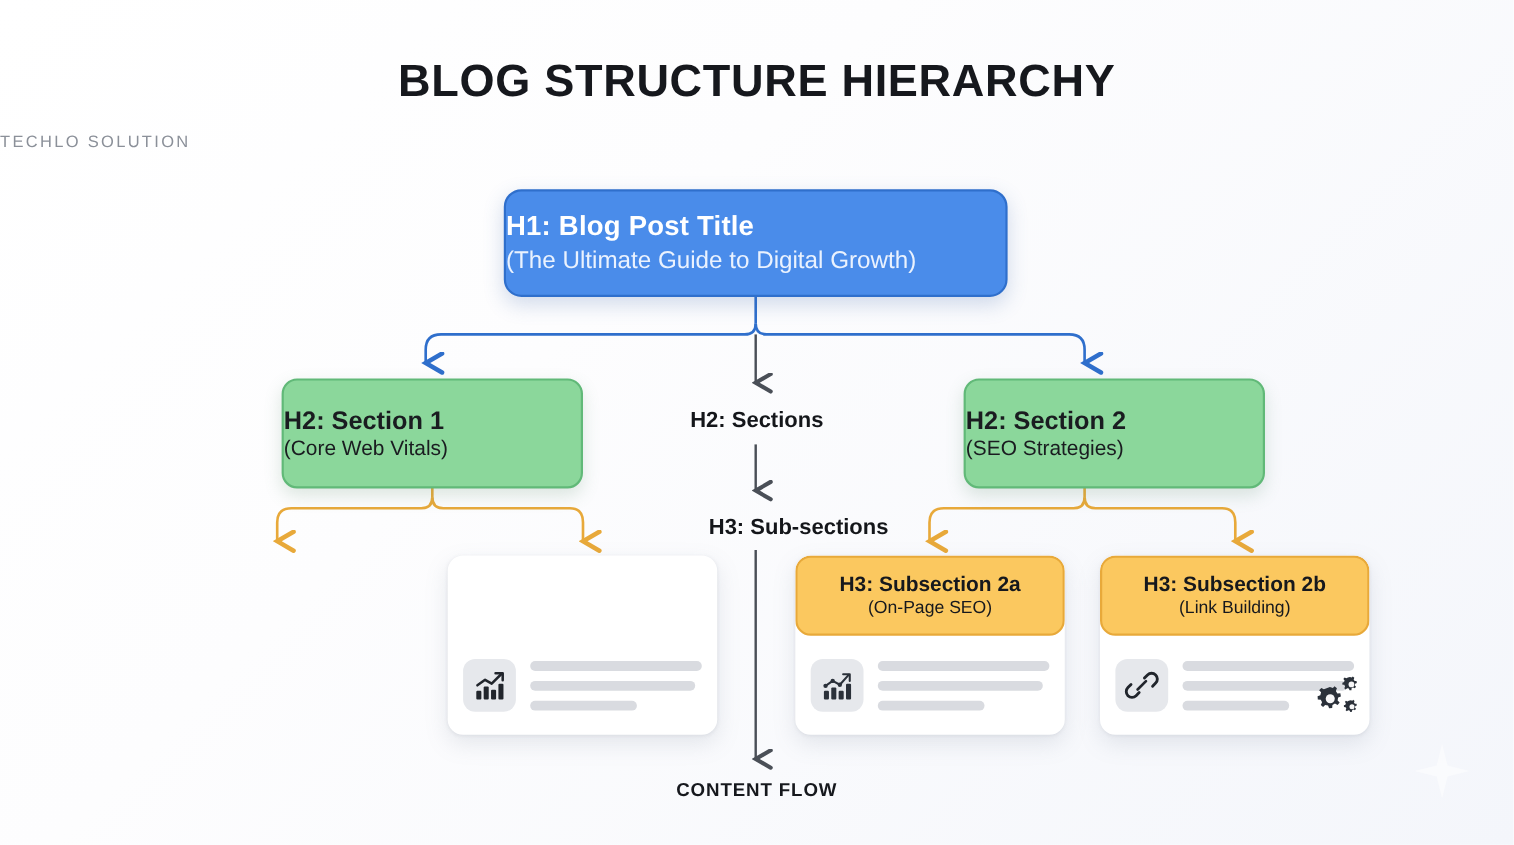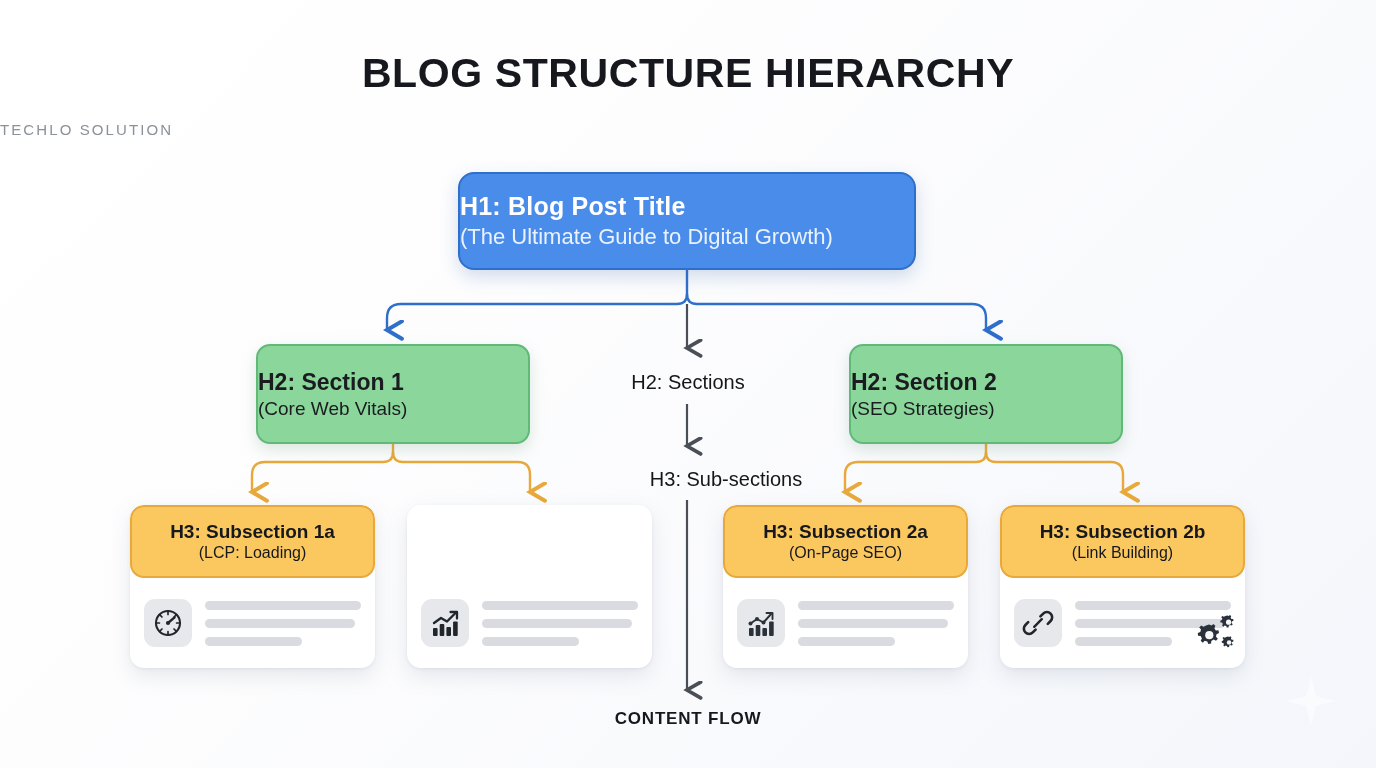--- a/index.html
+++ b/index.html
@@ -95,29 +95,29 @@
     height: 100px;
     top: 344px;
     background: #8bd79b;
     border: 2px solid #61b978;
     box-shadow: 0 6px 15px rgba(90,140,105,.2);
     color: #1a1c20;
   }
   .h2-node .line1 { font-size: 23px; }
   .h2-node .line2 { font-size: 19px; margin-top: 2px; }
   #h2-left  { left: 256px; }
-  #h2-right { left: 849px; }
+  #h2-right { left: 876px; }
 
   
   .axis-label {
     position: absolute;
     width: 320px;
     text-align: center;
     font-size: 20px;
-    font-weight: normal;
+    font-weight: bold;
     color: #14161a;
   }
   #lbl-sections  { left: 528px; top: 371px; }
   #lbl-subsect   { left: 528px; top: 468px; padding-left: 38px; }
   #lbl-flow {
     position: absolute;
     left: 528px;
     top: 709px;
     width: 320px;
     text-align: center;
@@ -270,42 +270,20 @@
   </div>
   <div class="node h2-node" id="h2-right">
     <div class="line1">H2: Section 2</div>
     <div class="line2">(SEO Strategies)</div>
   </div>
 
   <div class="axis-label" id="lbl-sections">H2: Sections</div>
   <div class="axis-label" id="lbl-subsect">H3: Sub-sections</div>
   <div id="lbl-flow">CONTENT FLOW</div>
 
-  <div class="card" id="card-1a">
-    <div class="card-head">
-      <div class="line1">H3: Subsection 1a</div>
-      <div class="line2">(LCP: Loading)</div>
-    </div>
-    <div class="card-body">
-      <div class="icon-tile">
-        <svg width="32" height="32" viewBox="0 0 32 32">
-          <circle cx="16" cy="16" r="12" fill="none" stroke="#21252c" stroke-width="2.1"></circle>
-          <path d="M16 4 L16 7.4 M16 24.6 L16 28 M4 16 L7.4 16 M24.6 16 L28 16
-                   M7.6 7.6 L10 10 M24.4 7.6 L22 10 M7.6 24.4 L10 22 M24.4 24.4 L22 22" stroke="#21252c" stroke-width="1.7" stroke-linecap="round"></path>
-          <path d="M16 16 L22.6 10.4" stroke="#21252c" stroke-width="2.4" stroke-linecap="round"></path>
-          <circle cx="16" cy="16" r="2.1" fill="#21252c"></circle>
-        </svg>
-      </div>
-      <div class="skeleton">
-        <div class="sk-line w100"></div>
-        <div class="sk-line w95"></div>
-        <div class="sk-line w62"></div>
-      </div>
-    </div>
-  </div>
 
   <div class="card" id="card-1b">
     <div class="card-body">
       <div class="icon-tile">
         <svg width="32" height="32" viewBox="0 0 32 32">
           <rect x="4" y="21" width="4.6" height="8" rx="1" fill="#21252c"></rect>
           <rect x="10.7" y="17" width="4.6" height="12" rx="1" fill="#21252c"></rect>
           <rect x="17.4" y="20" width="4.6" height="9" rx="1" fill="#21252c"></rect>
           <rect x="24.1" y="14.5" width="4.6" height="14.5" rx="1" fill="#21252c"></rect>
           <path d="M5 16 L12 11 L18 14.5 L27 5.5" fill="none" stroke="#21252c" stroke-width="2.3" stroke-linecap="round" stroke-linejoin="round"></path>

